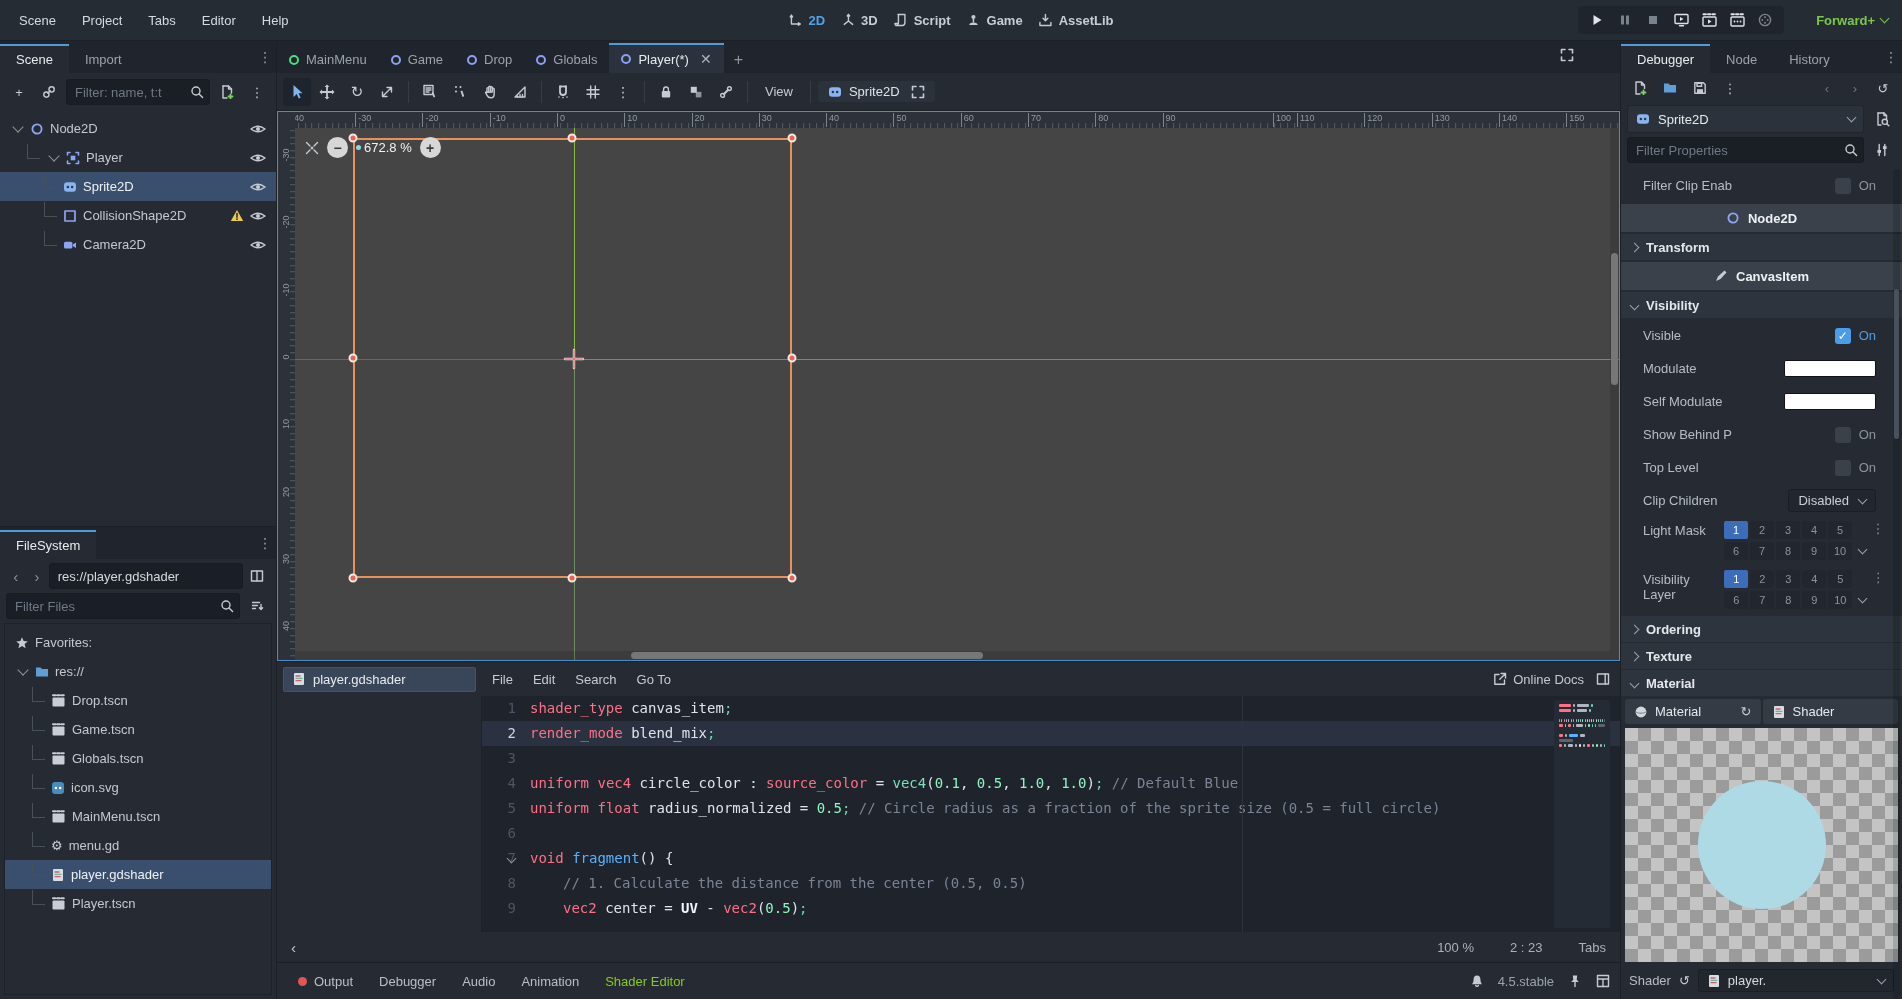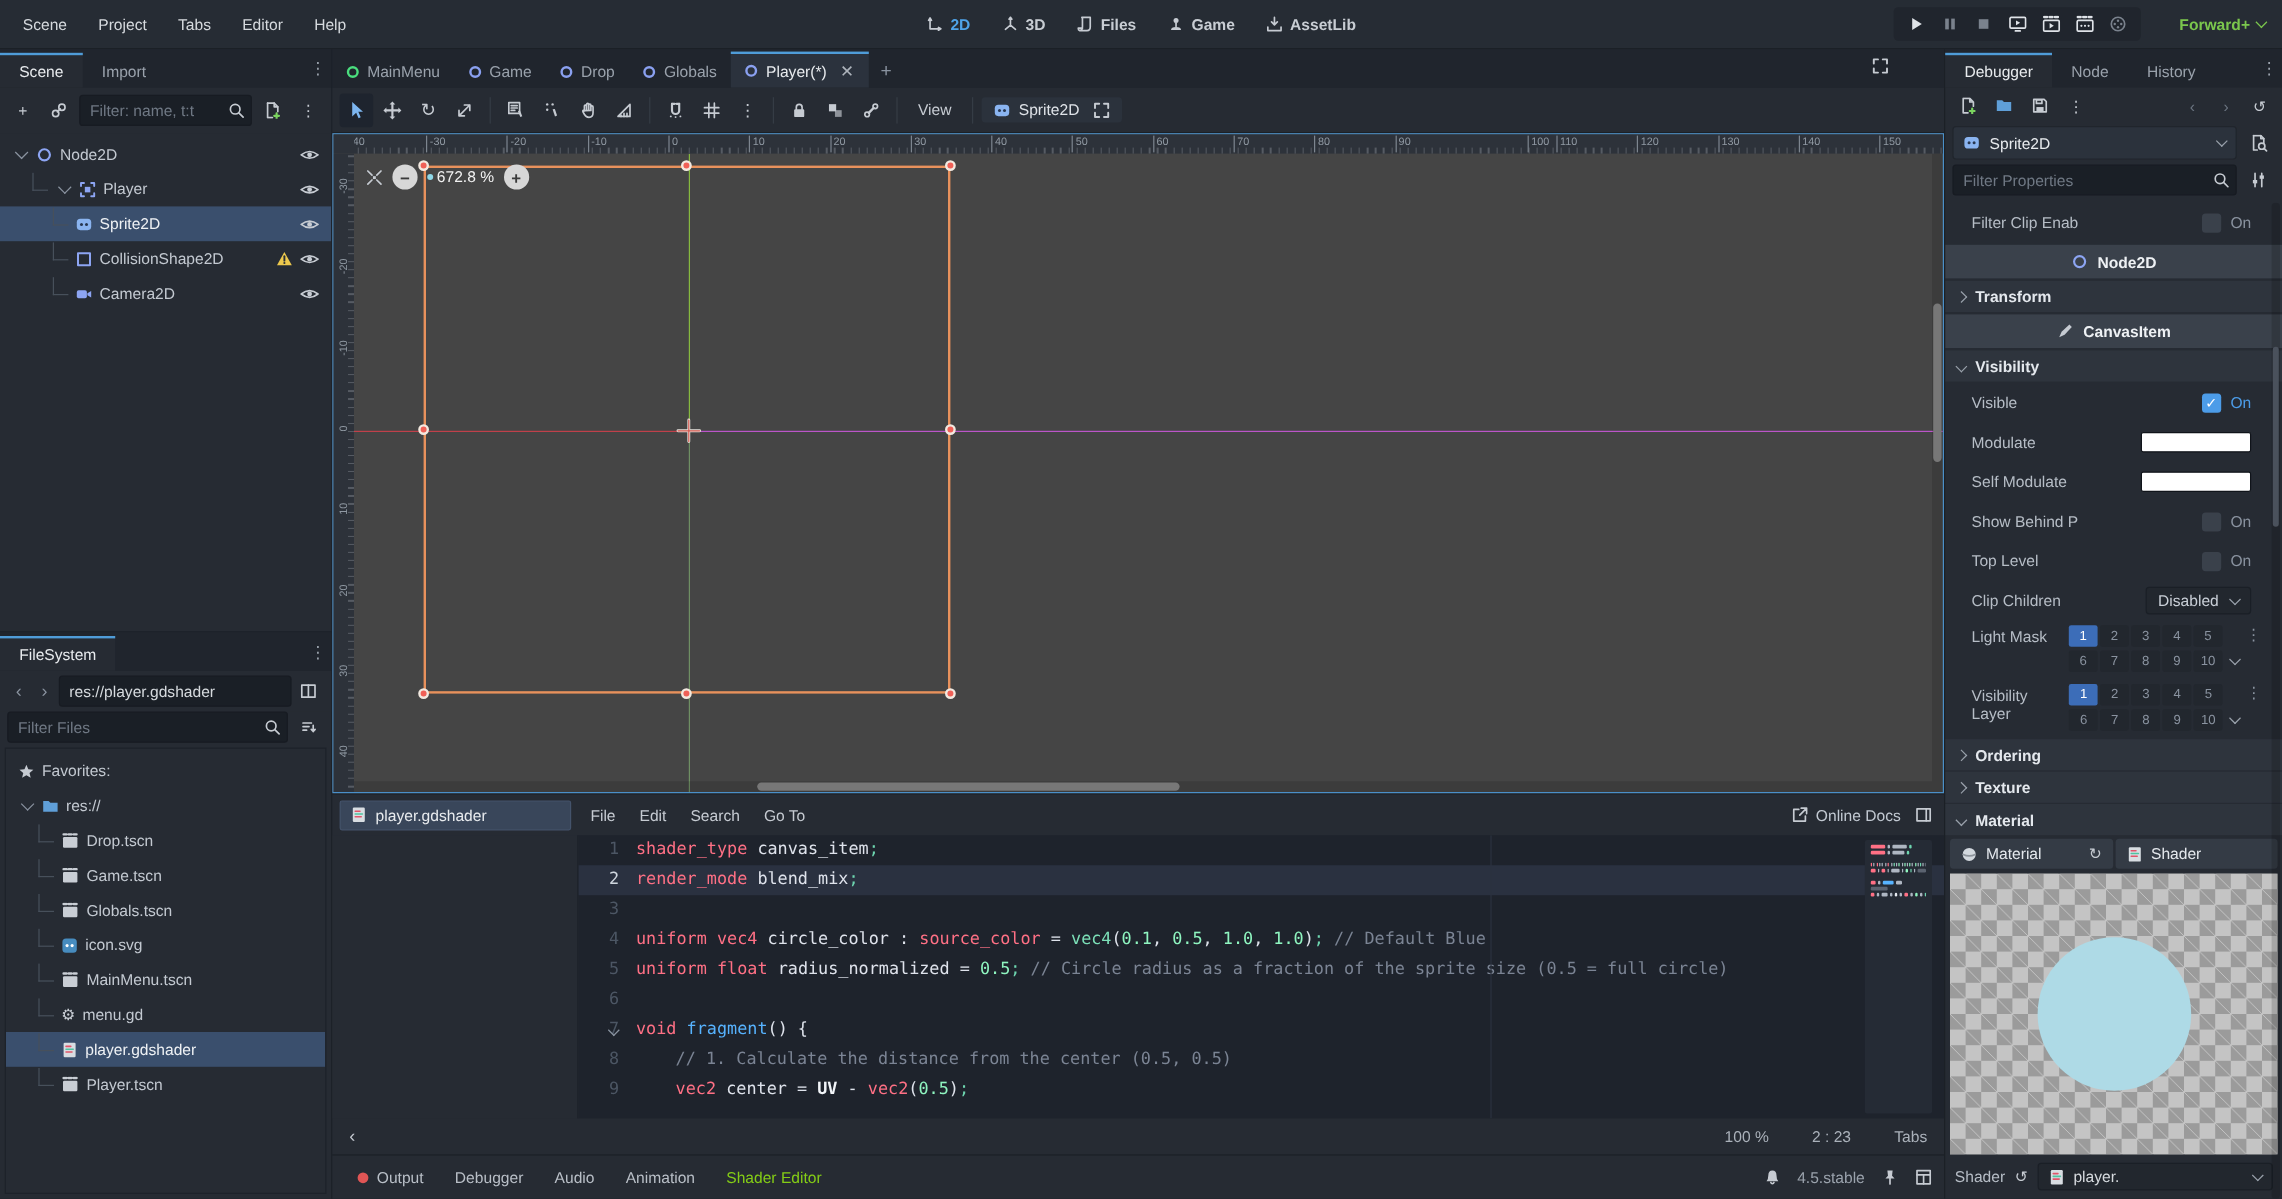--- a/index.html
+++ b/index.html
@@ -9,21 +9,21 @@
   .ic{display:inline-flex;align-items:center;justify-content:center;color:#c6cbd2;flex:none}
   .dim{color:#6b7480}
   .chv{width:7px;height:7px;border-right:1.6px solid #9aa2ac;border-bottom:1.6px solid #9aa2ac;transform:rotate(45deg);display:inline-block;margin-top:-3px}
   input{background:#1a1f26;border:1px solid #171b22;border-radius:3px;color:#d6dade;font:13px "Liberation Sans",sans-serif;outline:none}
   input::placeholder{color:#6f7884}
 
   
   #topbar{height:41px;background:#262c34;display:flex;align-items:center;position:relative;border-bottom:1px solid #1b2026}
   #menus{display:flex;gap:8px;padding-left:10px}
   #menus span{padding:4px 9px;color:#d6dade;cursor:default}
-  #workspaces{position:absolute;left:50%;transform:translateX(-50%);display:flex;gap:10px}
+  #workspaces{position:absolute;left:50%;transform:translateX(-50%);display:flex;}
   .ws{display:flex;align-items:center;gap:6px;padding:4px 8px;color:#c8cdd3;font-weight:bold}
   .ws.active{color:#4fa3e8}
   #runbox{position:absolute;right:118px;display:flex;align-items:center;gap:2px;background:#20252d;border-radius:4px;padding:2px 6px}
   .runbtn{width:26px;height:24px;display:flex;align-items:center;justify-content:center;color:#dfe3e8}
   .runbtn.off{color:#7a828d}
   #renderer{position:absolute;right:14px;display:flex;align-items:center;gap:6px;color:#7bc74d;font-weight:bold}
   #renderer .chv{border-color:#7bc74d}
 
   
   #main{display:flex;height:958px}
@@ -197,21 +197,21 @@
           </svg>
         </span>
         <span>3D</span>
       </div>
       <div class="ws">
         <span class="ic">
           <svg width="14" height="14" viewBox="0 0 14 14" fill="none" stroke="currentColor" stroke-width="1.4" stroke-linecap="round" stroke-linejoin="round">
             <path d="M4.5 1.5 H11.5 V9.5 Q11.5 12.5 8.8 12.5 H3.2 Q5 11.8 5 9.5 V1.5 Z M2.5 12.5 Q1.5 12 1.5 10.5 H5"></path>
           </svg>
         </span>
-        <span>Files</span>
+        <span>Script</span>
       </div>
       <div class="ws">
         <span class="ic">
           <svg width="14" height="14" viewBox="0 0 14 14" fill="none" stroke="currentColor" stroke-width="1.4" stroke-linecap="round" stroke-linejoin="round">
             <circle cx="7" cy="4" r="2.1" fill="currentColor" stroke="none"></circle>
             <path d="M7 6.3 V9"></path>
             <path d="M2.8 12 Q2.8 9.4 7 9.4 Q11.2 9.4 11.2 12 Z" fill="currentColor" stroke="none"></path>
           </svg>
         </span>
         <span>Game</span>

